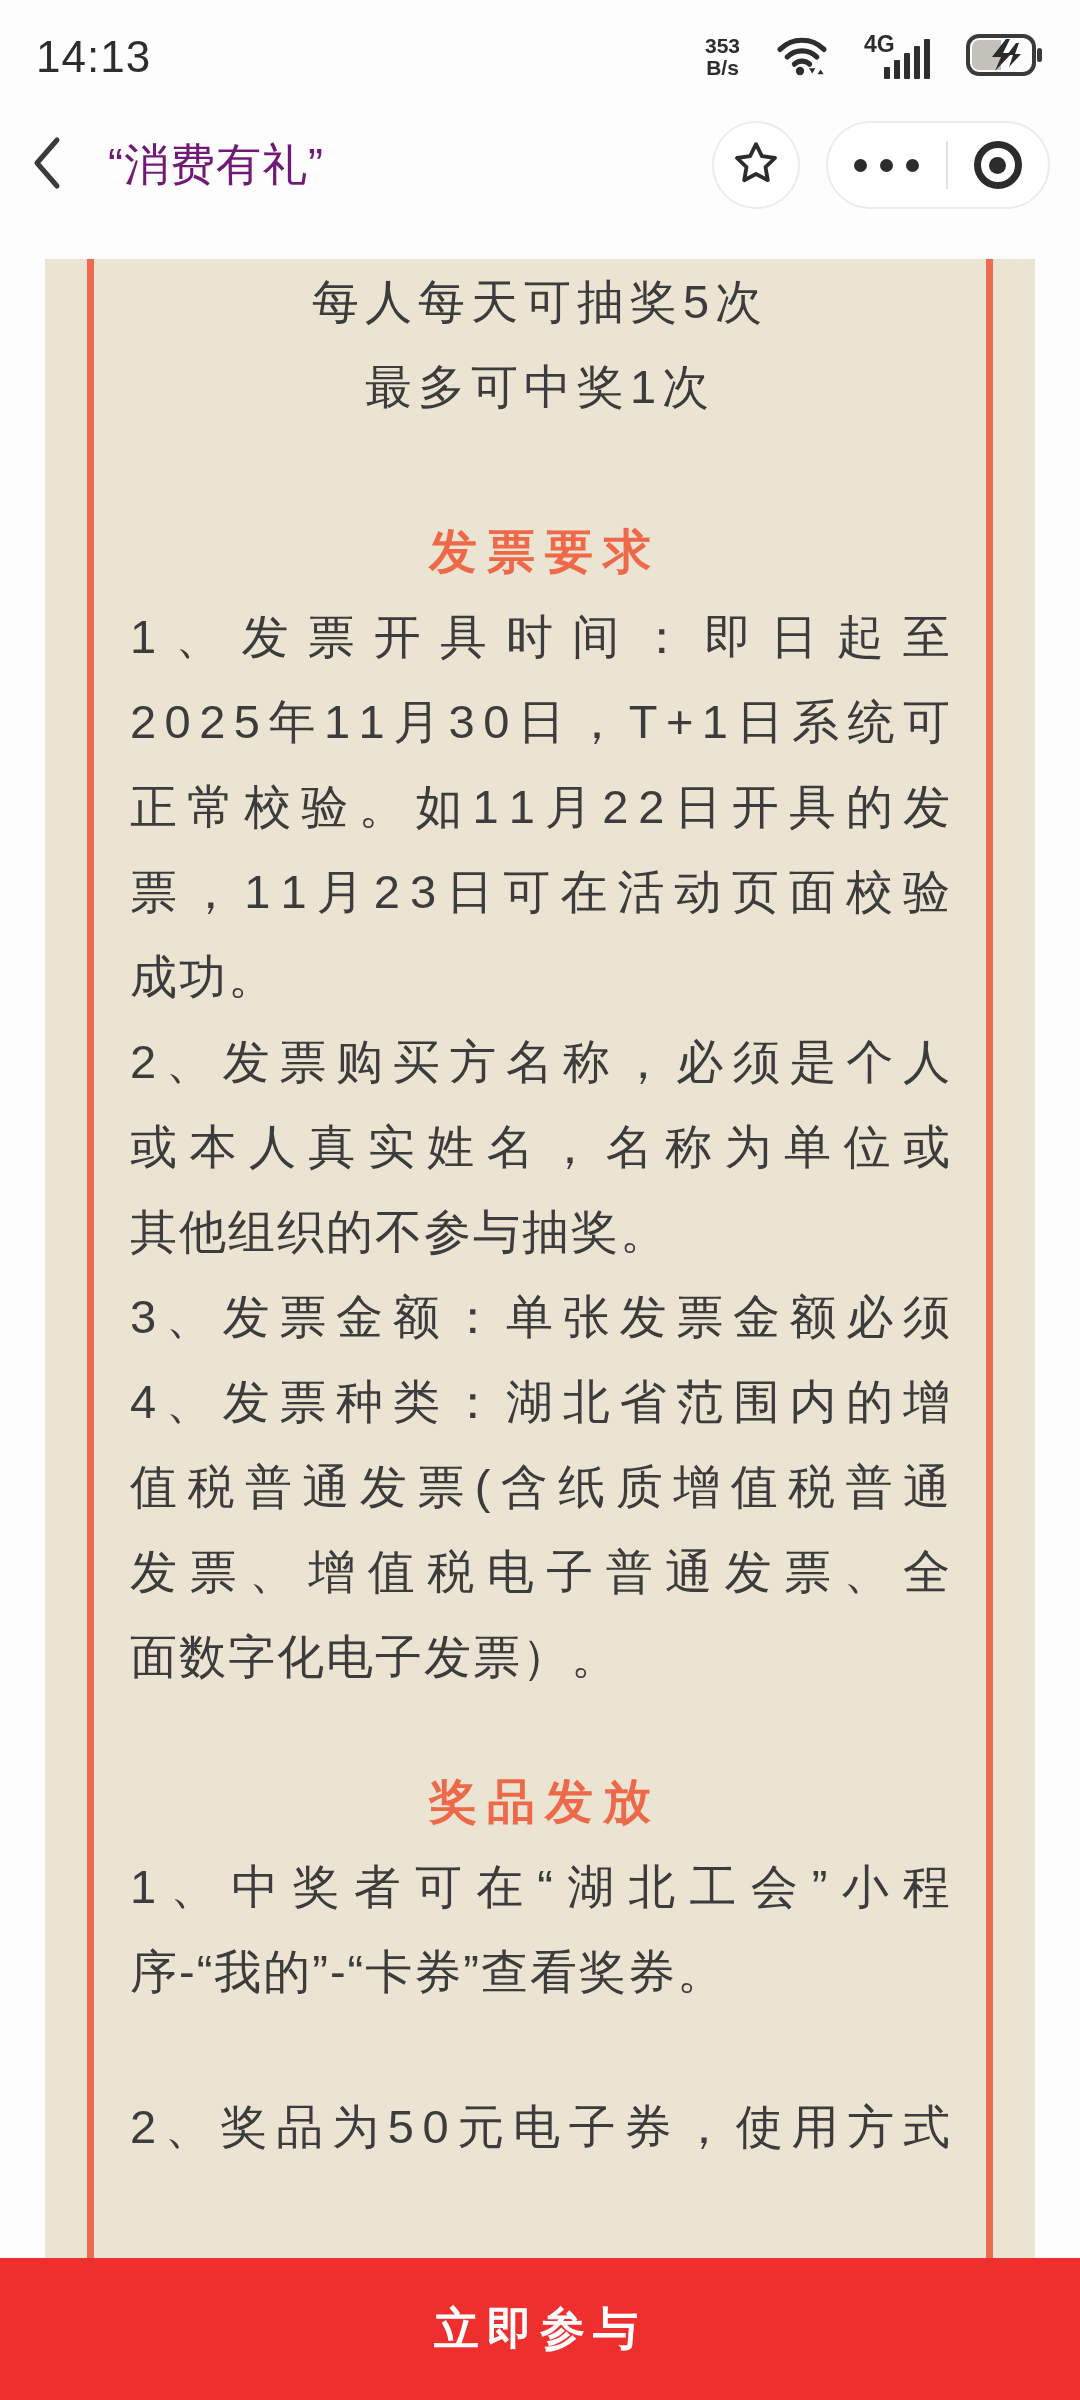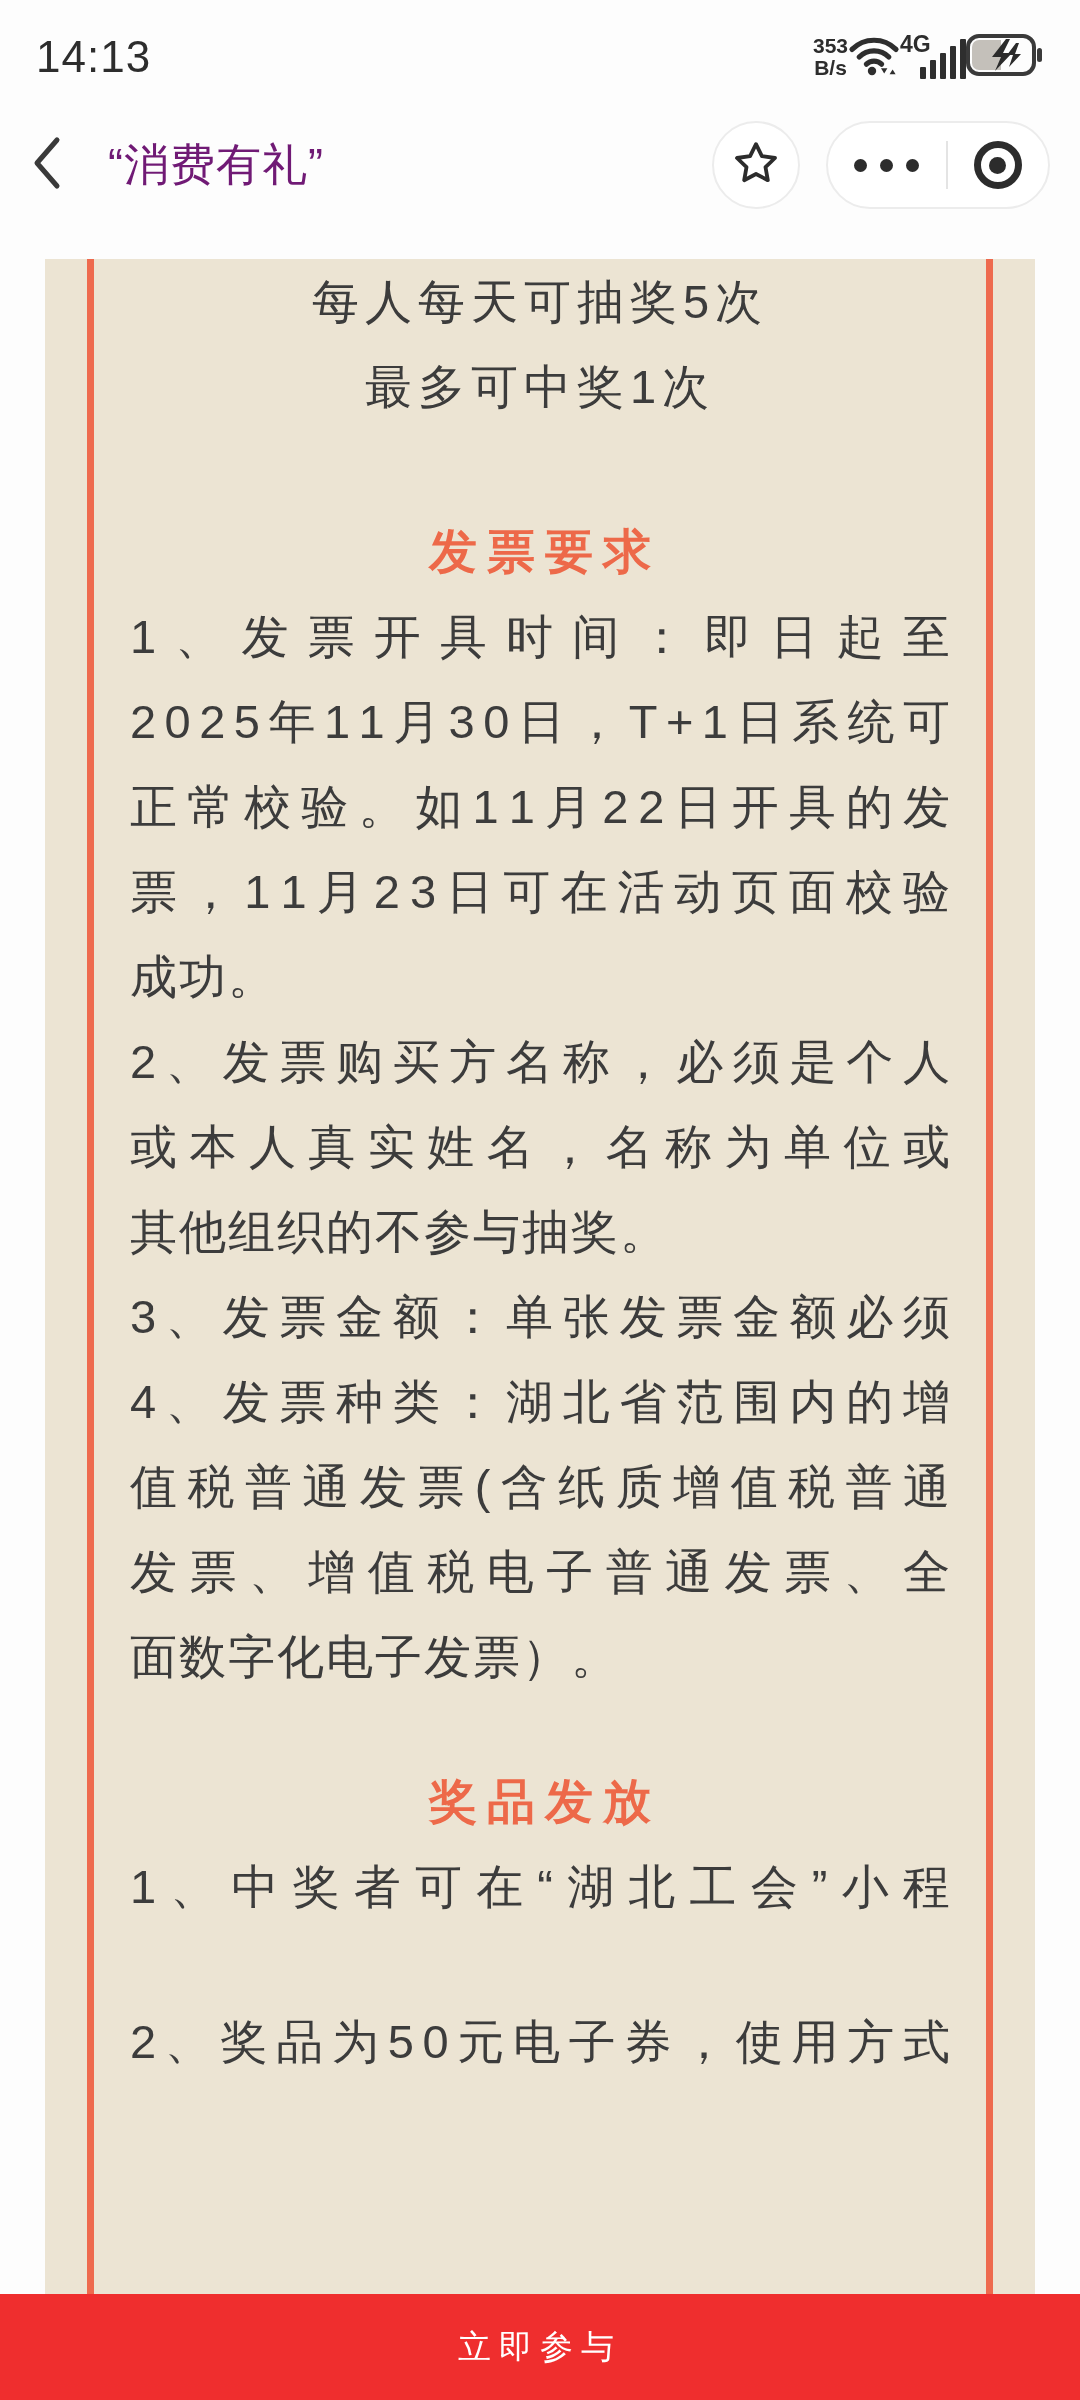--- a/index.html
+++ b/index.html
@@ -8,21 +8,21 @@
     background:#fdfdfd; color:#2d2d2d;
     font-family:"Liberation Sans","DejaVu Sans",sans-serif;
   }
   
   .status-bar {
     position:absolute; top:0; left:0; width:100%; height:92px;
     display:flex; align-items:center; justify-content:space-between;
     padding:22px 36px 0; box-sizing:border-box;
   }
   .time { font-size:44px; letter-spacing:1px; color:#2d2d2d; }
-  .status-right { display:flex; align-items:center; gap:0; }
+  .status-right { display:flex; align-items:center; gap:36px; }
   .net-speed { font-size:21px; line-height:22px; text-align:center; font-weight:600; color:#2d2d2d; }
   .signal { position:relative; width:66px; height:48px; }
   .signal .net-type { position:absolute; top:-2px; left:0; font-size:23px; font-weight:700; }
   .signal .bars { position:absolute; right:0; bottom:2px; display:flex; align-items:flex-end; gap:4px; }
   .signal .bars i { display:block; width:6px; background:#2e2e2e; border-radius:1px; }
   .signal .bars i:nth-child(1){height:12px} .signal .bars i:nth-child(2){height:19px}
   .signal .bars i:nth-child(3){height:26px} .signal .bars i:nth-child(4){height:33px}
   .signal .bars i:nth-child(5){height:40px}
   
   .navbar {
@@ -67,24 +67,24 @@
   .rule-section.rest  { margin-top:60px; }
   .rule-line {
     font-size:47px; line-height:85px; color:var(--body_text,#3c3c3c);
     letter-spacing:2px; white-space:nowrap;
   }
   .rule-line.just { display:flex; justify-content:space-between; letter-spacing:0; }
   .rule-line.just span { display:block; }
   .line-spacer { height:70px; }
   
   .footer-btn {
-    position:absolute; left:0; bottom:0; width:100%; height:106px;
+    position:absolute; left:0; bottom:0; width:100%; height:142px;
     background:var(--button_bg,#ef2e2e); color:var(--button_text,#fff);
     display:flex; align-items:center; justify-content:center;
-    font-size:33px; letter-spacing:8px; font-weight:400; border:none;
+    font-size:45px; letter-spacing:8px; font-weight:700; border:none;
   }
 </style>
 </head>
 <body>
 
 <div class="status-bar">
   <div class="time">14:13</div>
   <div class="status-right">
     <div class="net-speed">
       <div>353</div>
@@ -352,20 +352,21 @@
             <span>在</span>
             <span>“</span>
             <span>湖</span>
             <span>北</span>
             <span>工</span>
             <span>会</span>
             <span>”</span>
             <span>小</span>
             <span>程</span>
           </div>
+          <div class="rule-line">序-“我的”-“卡券”查看奖券。</div>
           <div class="line-spacer"></div>
           <div class="rule-line just">
             <span>2</span>
             <span>、</span>
             <span>奖</span>
             <span>品</span>
             <span>为</span>
             <span>5</span>
             <span>0</span>
             <span>元</span>

